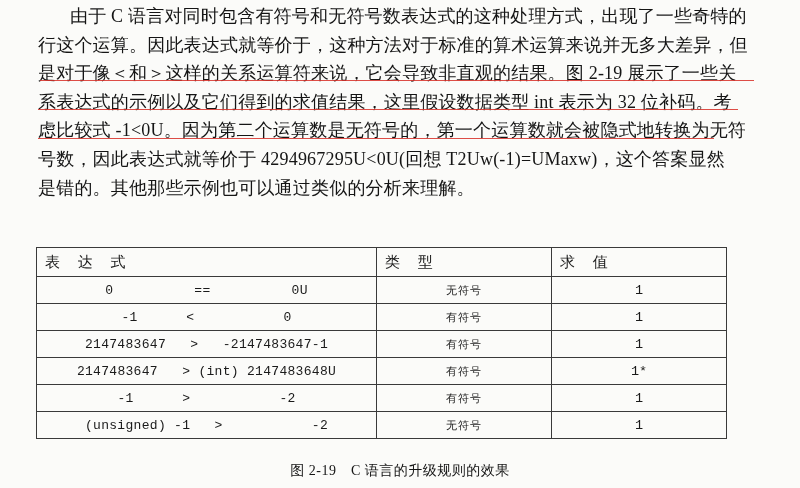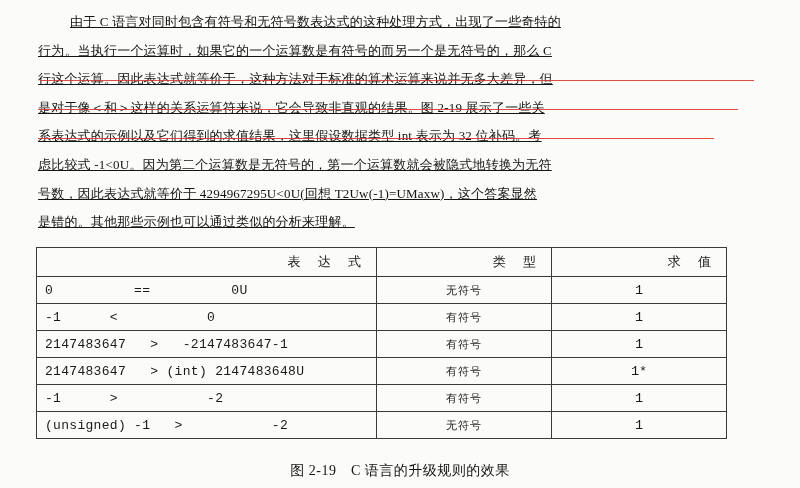--- a/index.html
+++ b/index.html
@@ -21,27 +21,26 @@
     left: 0; top: 0;
     width: 800px;
     height: 488px;
     background: #fbfbf9;
   }
 
   
   .prose {
     position: absolute;
     left: 38px;
-    top: 8px;
+    top: 2px;
     width: 726px;
-    font-size: 13px;
+    font-size: 18px;
     line-height: 28.6px;
     letter-spacing: 0.2px;
     color: #151515;
-    text-decoration: underline;
   }
   .prose .line {
     position: relative;
     white-space: nowrap;
     height: 28.6px;
     display: block;
   }
   .prose .line.indent {
     padding-left: 32px;
   }
@@ -69,29 +68,29 @@
   }
   table.fig th, table.fig td {
     border: 1px solid #3a3a3a;
     height: 26px;
     padding: 0 8px;
     vertical-align: middle;
   }
   table.fig th {
     font-family: "Liberation Serif", serif;
     font-weight: normal;
-    font-size: 13px;
+    font-size: 15px;
     letter-spacing: 7px;
-    text-align: right;
+    text-align: left;
     height: 28px;
   }
   td.expr {
     font-family: "Liberation Mono", monospace;
     font-size: 13px;
-    text-align: left;
+    text-align: center;
     white-space: pre;
     letter-spacing: 0.3px;
     padding-right: 14px;
   }
   td.typ {
     text-align: center;
     font-size: 11px;
     letter-spacing: 1px;
   }
   td.val {
@@ -114,21 +113,20 @@
     color: #141414;
   }
 </style>
 </head>
 <body>
 
 <div class="page">
 
   <div class="prose">
     <span class="line indent">由于 C 语言对同时包含有符号和无符号数表达式的这种处理方式，出现了一些奇特的</span>
-    <span class="line">行为。当执行一个运算时，如果它的一个运算数是有符号的而另一个是无符号的，那么 C</span>
     <span class="line">行这个运算。因此表达式就等价于，这种方法对于标准的算术运算来说并无多大差异，但</span>
     <span class="line">是对于像＜和＞这样的关系运算符来说，它会导致非直观的结果。图 2-19 展示了一些关</span>
     <span class="line">系表达式的示例以及它们得到的求值结果，这里假设数据类型 int 表示为 32 位补码。考</span>
     <span class="line">虑比较式 -1&lt;0U。因为第二个运算数是无符号的，第一个运算数就会被隐式地转换为无符</span>
     <span class="line">号数，因此表达式就等价于 4294967295U&lt;0U(回想 T2Uw(-1)=UMaxw)，这个答案显然</span>
     <span class="line">是错的。其他那些示例也可以通过类似的分析来理解。</span>
   </div>
 
   <div class="redline" style="left:40px; top:80px; width:714px;"></div>
   <div class="redline" style="left:38px; top:109px; width:700px;"></div>

